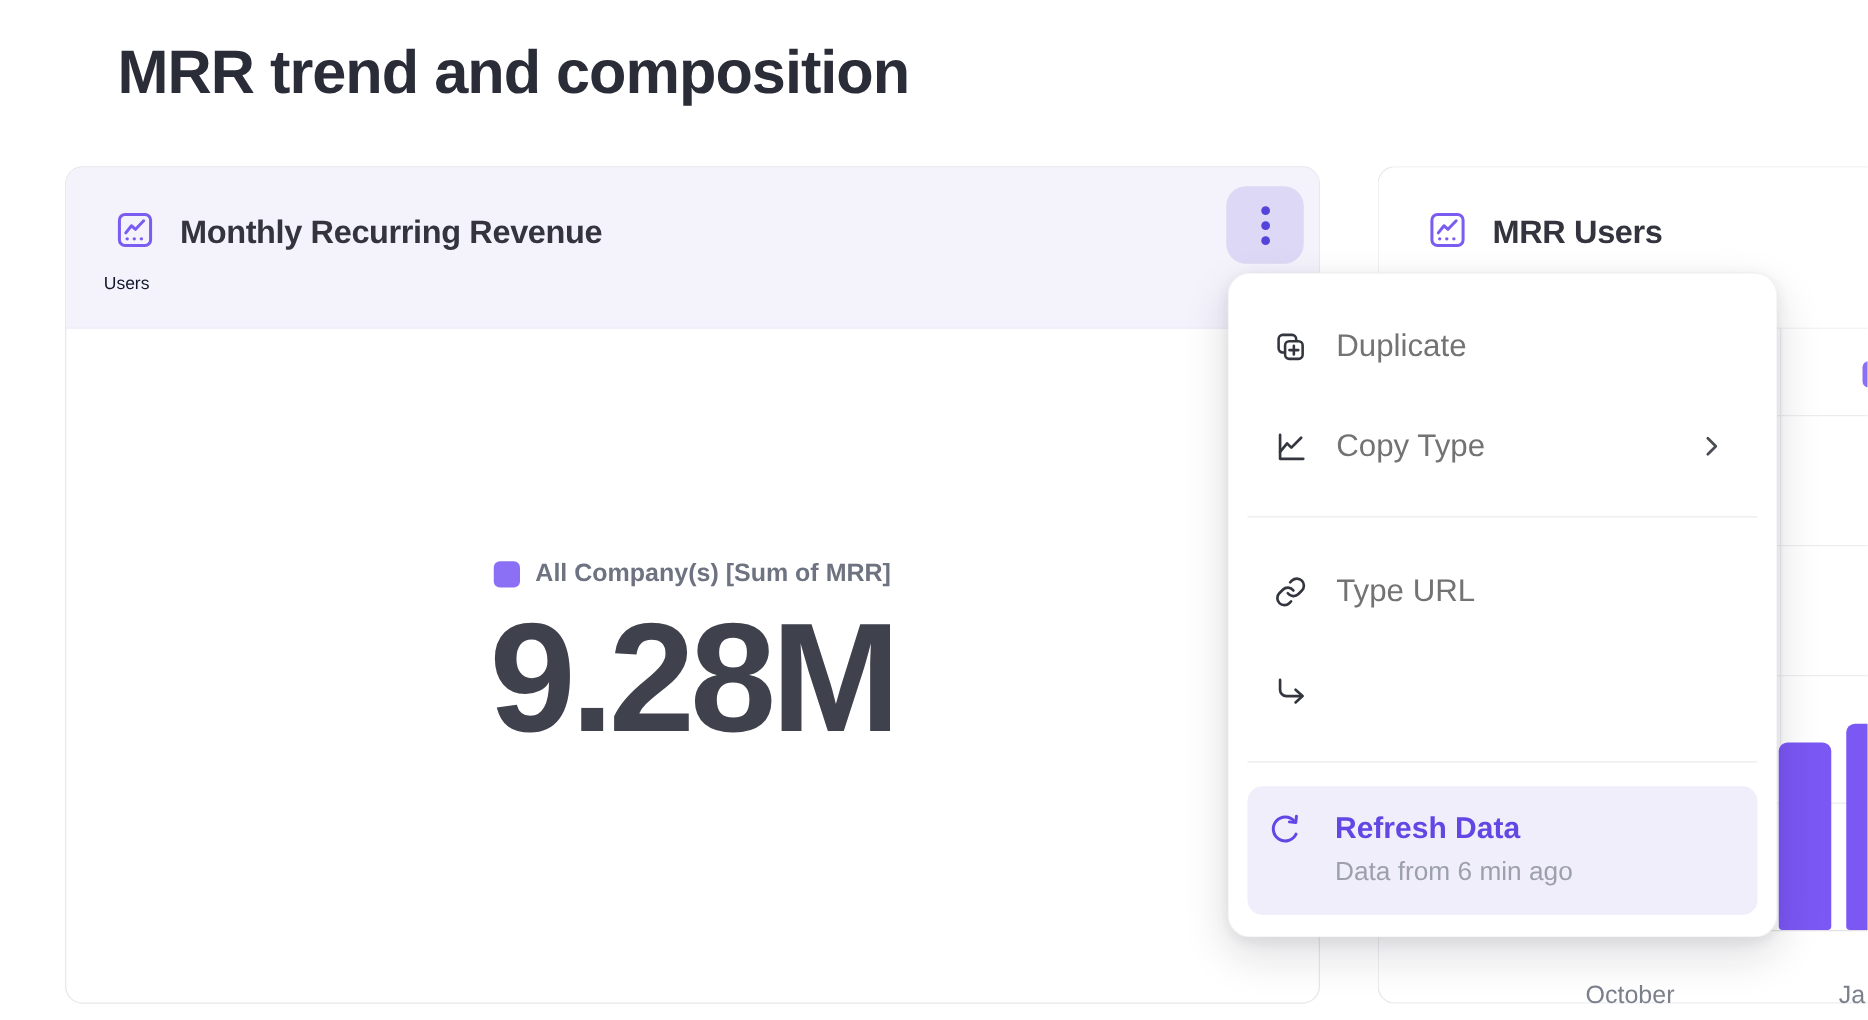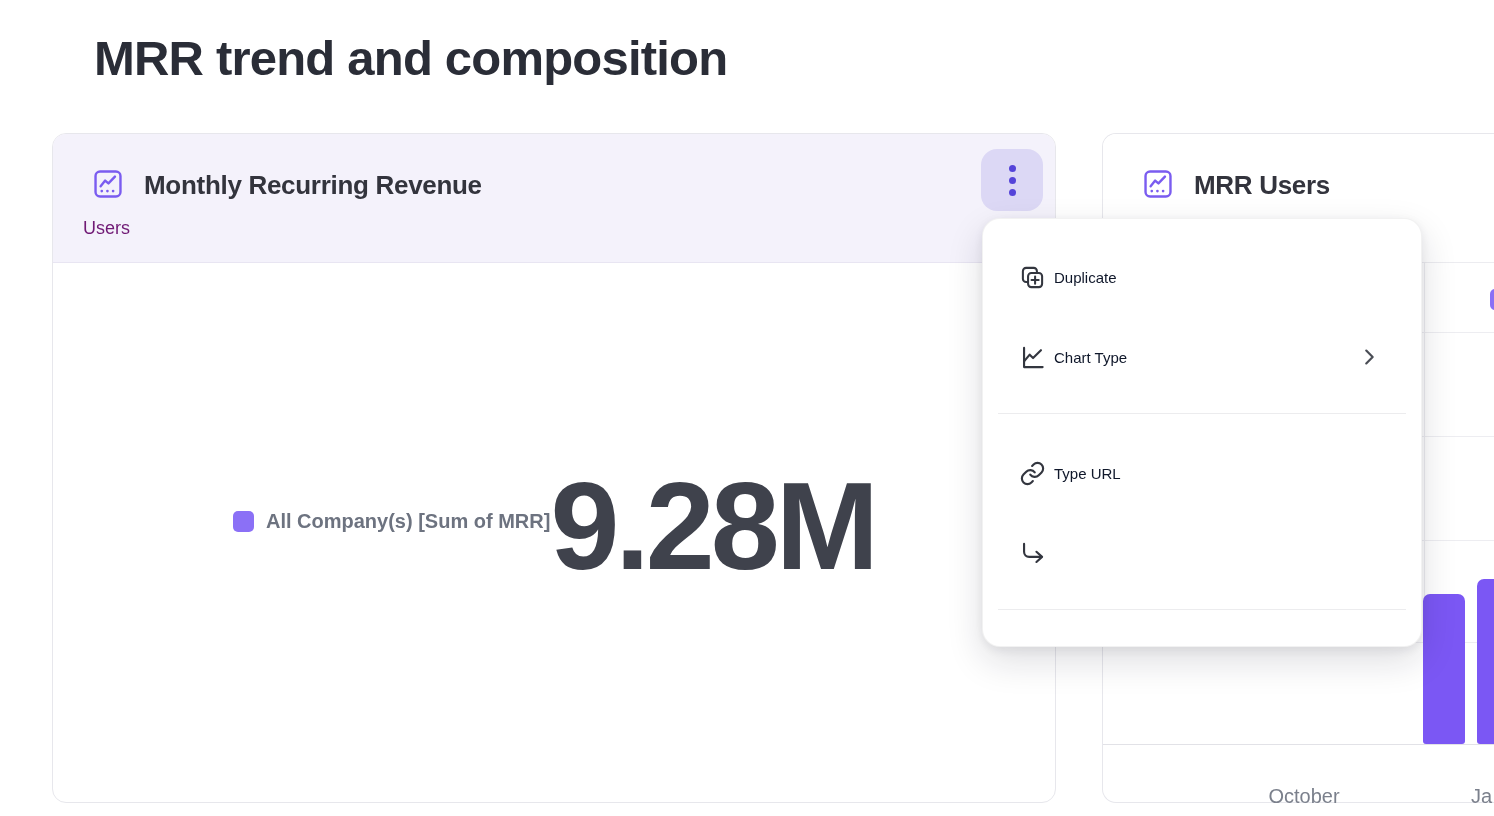--- a/index.html
+++ b/index.html
@@ -26,33 +26,33 @@
   .left-card  .card-header { background:#f4f2fb; border-bottom:1px solid #e8e5f2; }
   .right-card .card-header { background:#ffffff; border-bottom:1px solid #ececf0; }
 
   .chart-widget-icon { position:absolute; left:38px; top:33px; width:34px; height:34px; }
   .card-title {
     position:absolute; left:91px; top:36px;
     font-size:26px; font-weight:700; color:#33343d; letter-spacing:-0.3px;
   }
   .card-subtitle {
     position:absolute; left:30px; top:84px;
-    font-size:18px; font-weight:400; color:#701a75;
+    font-size:14px; font-weight:400; color:#0f172a;
   }
 
   .kebab-btn {
     position:absolute; right:12px; top:15px; width:62px; height:62px;
     background:#dcd8f5; border:none; border-radius:16px; cursor:pointer;
     display:flex; flex-direction:column; align-items:center; justify-content:center; gap:5px;
   }
   .kebab-btn .dot { width:7px; height:7px; border-radius:50%; background:#5544d9; }
 
   
   .kpi-body {
-    height:540px; display:flex; flex-direction:row;
+    height:540px; display:flex; flex-direction:column;
     align-items:center; justify-content:center; padding-bottom:14px;
   }
   .legend-row { display:flex; align-items:center; gap:12px; margin-bottom:10px; }
   .legend-swatch { width:21px; height:21px; border-radius:5px; background:#8b70f6; }
   .legend-label { font-size:20px; font-weight:600; color:#6d7380; }
   .kpi-value {
     font-size:124px; font-weight:700; color:#3f424c; letter-spacing:-4px; line-height:1.0;
   }
 
   
@@ -73,21 +73,21 @@
     position:absolute; left:982px; top:218px; width:440px;
     background:#ffffff; border:1px solid rgba(0,0,0,0.05); border-radius:18px;
     box-shadow:0 14px 36px rgba(24,24,46,0.14), 0 3px 10px rgba(24,24,46,0.07);
     padding:18px 15px 17px 15px; z-index:20;
   }
   .menu-item {
     height:80px; display:flex; align-items:center; padding-left:21px;
     border-radius:10px; cursor:pointer;
   }
   .menu-item .mi-icon { width:27px; height:27px; color:#33363f; flex:0 0 27px; display:block; }
-  .menu-item .mi-label { margin-left:8px; font-size:15px; font-weight:500; color:#0f172a; }
+  .menu-item .mi-label { margin-left:23px; font-size:25px; font-weight:500; color:#737373; }
   .menu-item .chev { margin-left:auto; margin-right:26px; width:22px; height:22px; color:#4a4d55; }
   .menu-divider { height:1px; background:#ececee; margin:16px 0 19px 0; }
 
   .menu-item-refresh {
     display:flex; align-items:flex-start; background:#f1eefb; border-radius:12px;
     padding:20px 0 22px 16px; cursor:pointer;
   }
   .menu-item-refresh .mi-icon { width:27px; height:27px; color:#6247e5; margin-top:2px; flex:0 0 27px; }
   .refresh-col { margin-left:27px; display:flex; flex-direction:column; gap:9px; }
   .refresh-label { font-size:24px; font-weight:700; color:#6247e5; }
@@ -170,21 +170,21 @@
     <span class="mi-label">Duplicate</span>
   </div>
 
   <div class="menu-item" role="menuitem">
     <span class="mi-icon">
       <svg viewBox="0 0 24 24" width="27" height="27" fill="none" stroke="currentColor" stroke-width="1.9" stroke-linecap="round" stroke-linejoin="round">
         <path d="M4.5 3.5 V20.5 H21"></path>
         <polyline points="4.5,15.5 9.5,9.5 12.5,12.5 19.5,5.5"></polyline>
       </svg>
     </span>
-    <span class="mi-label">Chart Type</span>
+    <span class="mi-label">Copy Type</span>
     <span class="chev">
       <svg viewBox="0 0 24 24" width="22" height="22" fill="none" stroke="currentColor" stroke-width="2.4" stroke-linecap="round" stroke-linejoin="round">
         <polyline points="9,5 16,12 9,19"></polyline>
       </svg>
     </span>
   </div>
 
   <div class="menu-divider"></div>
 
   <div class="menu-item" role="menuitem">
@@ -201,14 +201,26 @@
     <span class="mi-icon">
       <svg viewBox="0 0 24 24" width="27" height="27" fill="none" stroke="currentColor" stroke-width="1.9" stroke-linecap="round" stroke-linejoin="round">
         <path d="M4.5 3.5 v7 a4.5 4.5 0 0 0 4.5 4.5 h11"></path>
         <polyline points="15.5,10.5 20.5,15 15.5,19.5"></polyline>
       </svg>
     </span>
   </div>
 
   <div class="menu-divider"></div>
 
+  <div class="menu-item-refresh" role="menuitem">
+    <span class="mi-icon">
+      <svg viewBox="0 0 24 24" width="27" height="27" fill="none" stroke="currentColor" stroke-width="2.1" stroke-linecap="round" stroke-linejoin="round">
+        <path d="M20.3 14.5 a8.5 8.5 0 1 1-1.2-9.2"></path>
+        <polyline points="20.6,1.8 20.1,6.3 15.6,5.8"></polyline>
+      </svg>
+    </span>
+    <div class="refresh-col">
+      <span class="refresh-label">Refresh Data</span>
+      <span class="refresh-sub">Data from 6 min ago</span>
+    </div>
+  </div>
 
 </div>
 
 </body></html>

